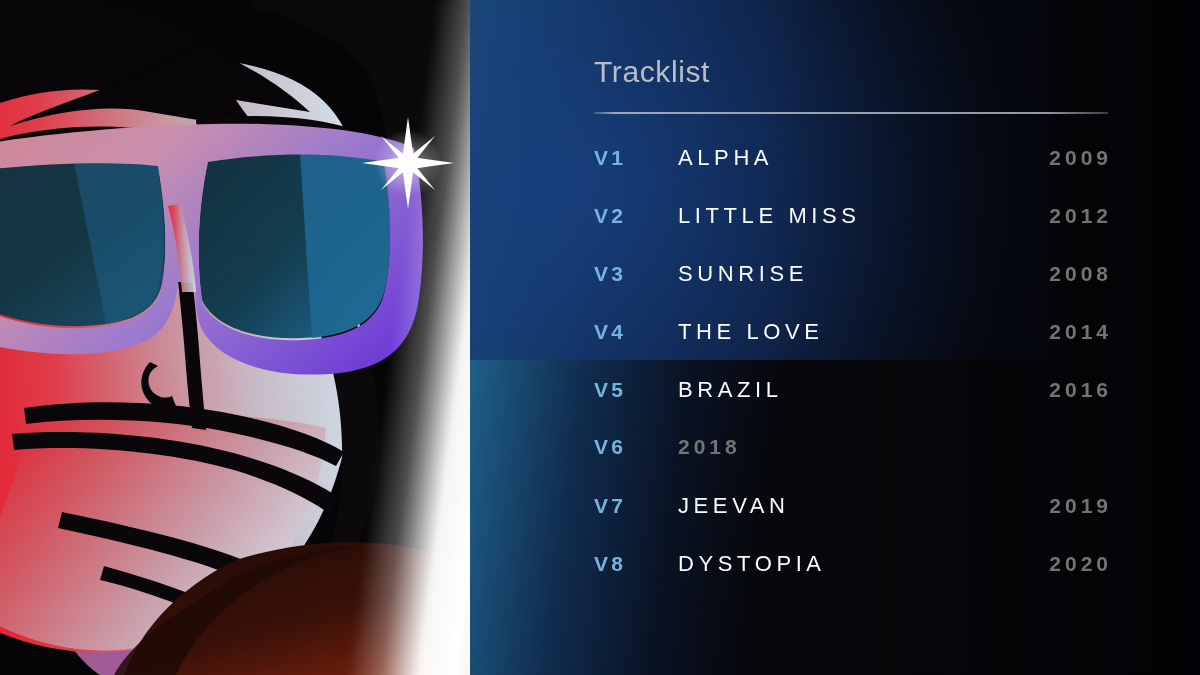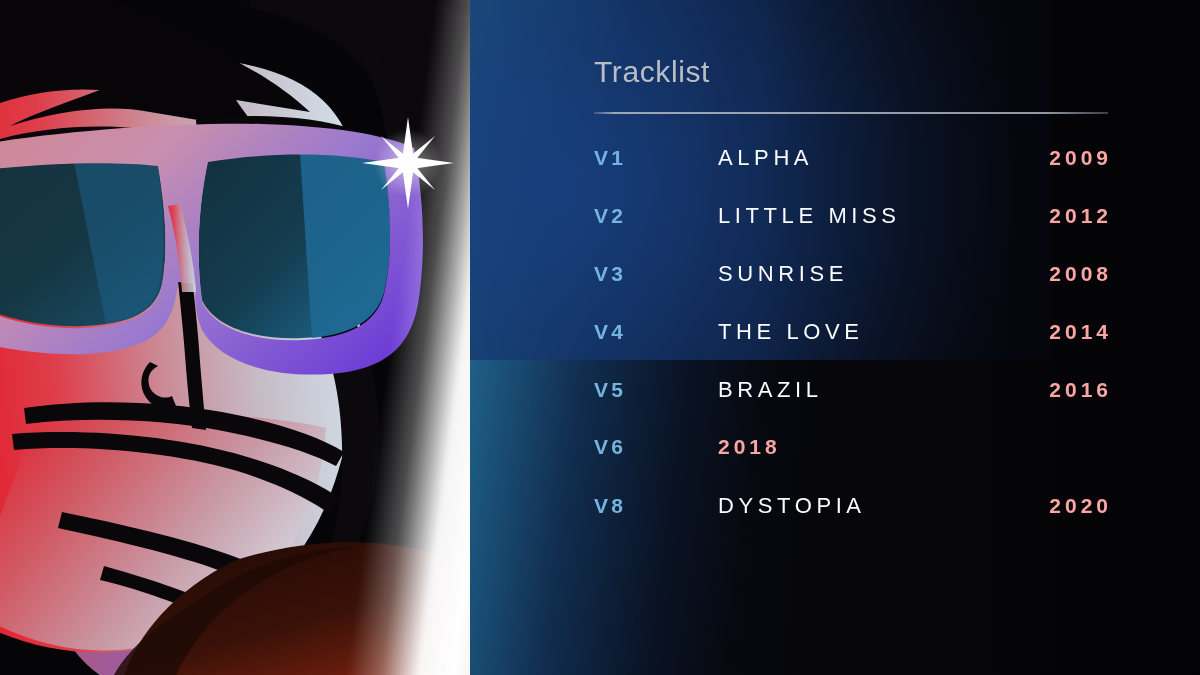--- a/index.html
+++ b/index.html
@@ -116,21 +116,20 @@
   #rows{
     position:absolute;
     left:124px; top:145px;
     width:520px;
   }
   .track-row{
     position:relative;
     display:flex;
     align-items:baseline;
     height:58px;
-    gap:40px;
   }
   .track-version{
     flex:0 0 84px;
     font-size:21px;
     font-weight:700;
     letter-spacing:3.2px;
     color:#76b4df;
     white-space:nowrap;
   }
   .track-title{
@@ -140,21 +139,21 @@
     letter-spacing:4.6px;
     color:#fbfcfe;
     white-space:nowrap;
   }
   .track-year{
     flex:0 0 auto;
     text-align:right;
     font-size:21px;
     font-weight:700;
     letter-spacing:4.0px;
-    color:#fca5a5;
+    color:#737373;
     white-space:nowrap;
     padding-right:2px;
   }
 </style>
 </head>
 <body>
 
 <div id="stage">
 
   <div id="artwork">
@@ -432,20 +431,25 @@
           <span class="track-version">V5</span>
           <span class="track-title">BRAZIL</span>
           <span class="track-year">2016</span>
         </div>
 
         <div class="track-row">
           <span class="track-version">V6</span>
           <span class="track-year">2018</span>
         </div>
 
+        <div class="track-row">
+          <span class="track-version">V7</span>
+          <span class="track-title">JEEVAN</span>
+          <span class="track-year">2019</span>
+        </div>
 
         <div class="track-row">
           <span class="track-version">V8</span>
           <span class="track-title">DYSTOPIA</span>
           <span class="track-year">2020</span>
         </div>
 
       </div>
     </div>
   </div>

